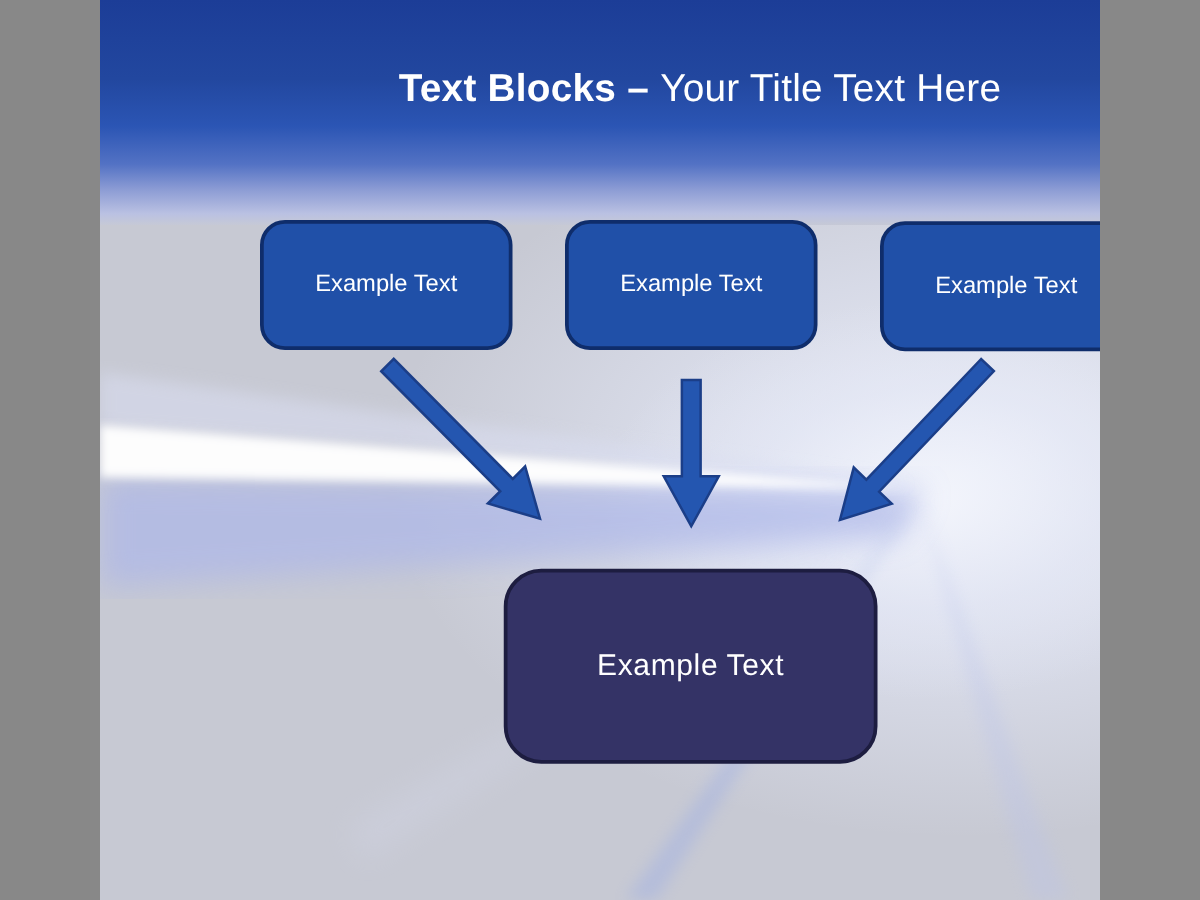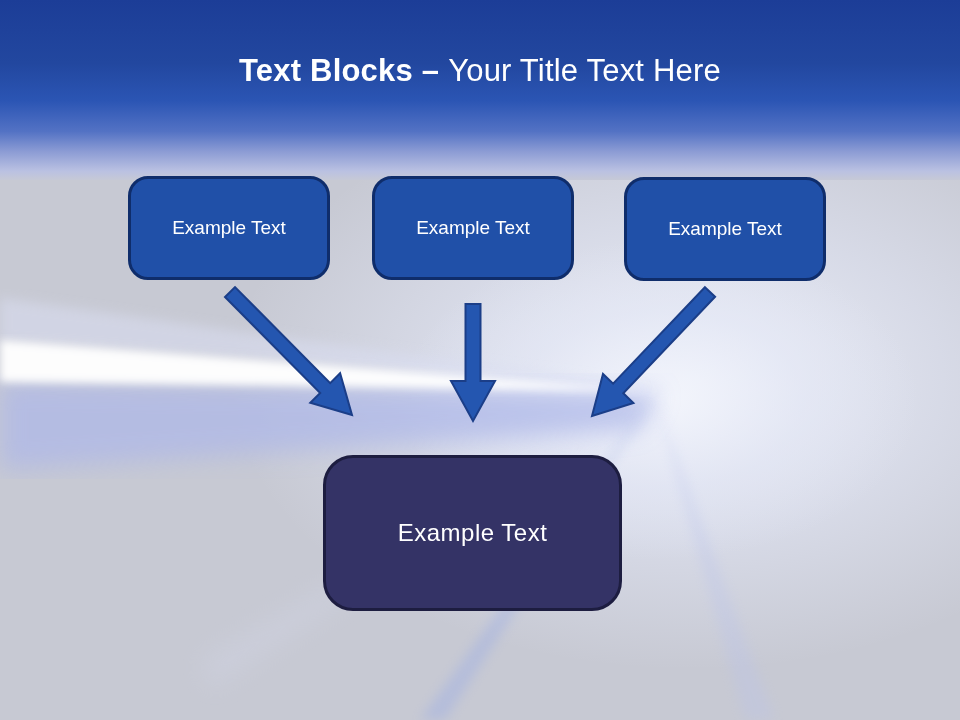--- a/index.html
+++ b/index.html
@@ -1,18 +1,18 @@
 <!DOCTYPE html>
 <html><head>
 <meta charset="utf-8">
 <style>
   html,body{margin:0;padding:0;background:#888;}
   .slide{
     position:relative;
-    width:960px;height:720px;
+    width:800px;height:720px;
     overflow:hidden;
     background:#c7c9d3;
     font-family:"Liberation Sans", sans-serif;
     margin:0 auto;
   }
   
   .bg-svg{position:absolute;left:0;top:0;width:960px;height:720px;display:block;}
   
   .header{
     position:absolute;left:0;top:0;width:960px;height:180px;

